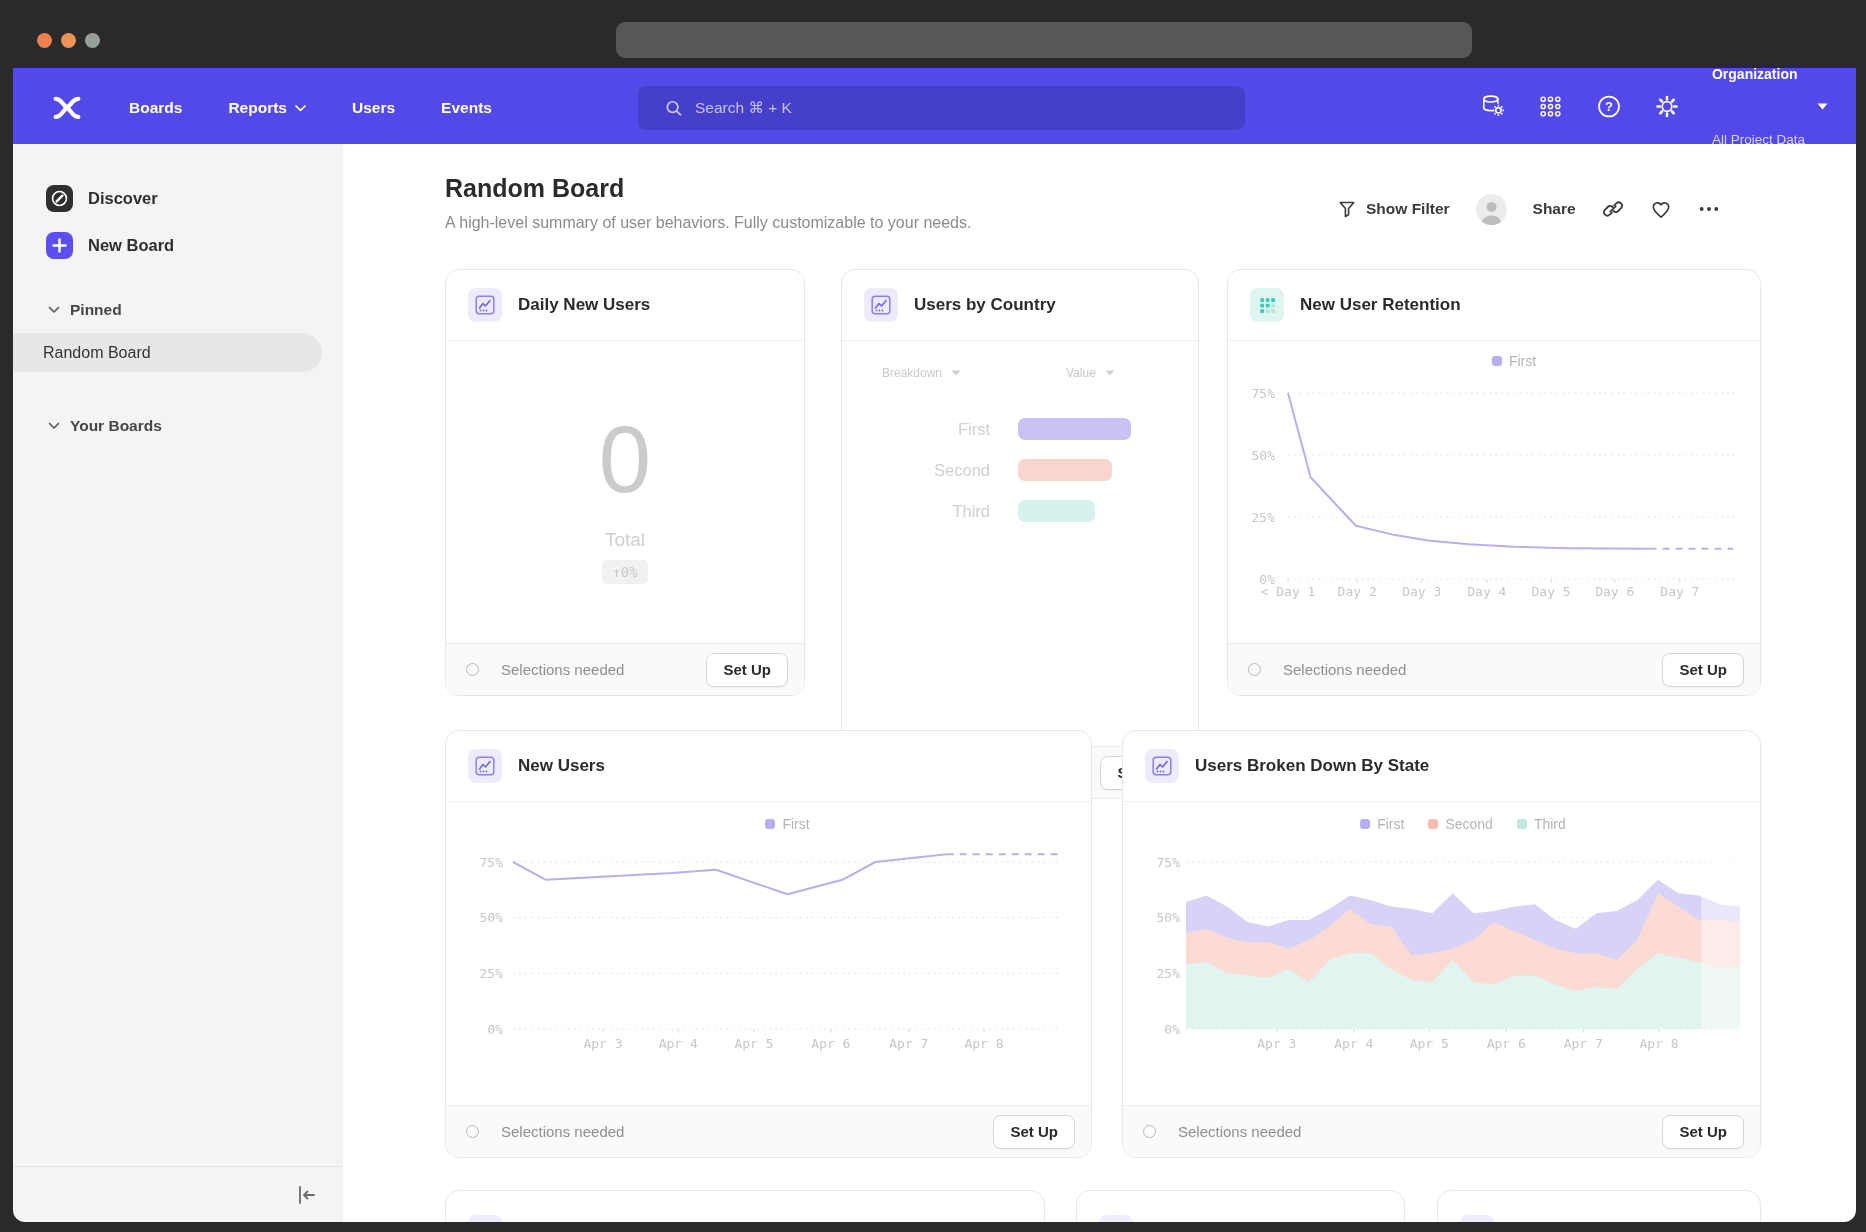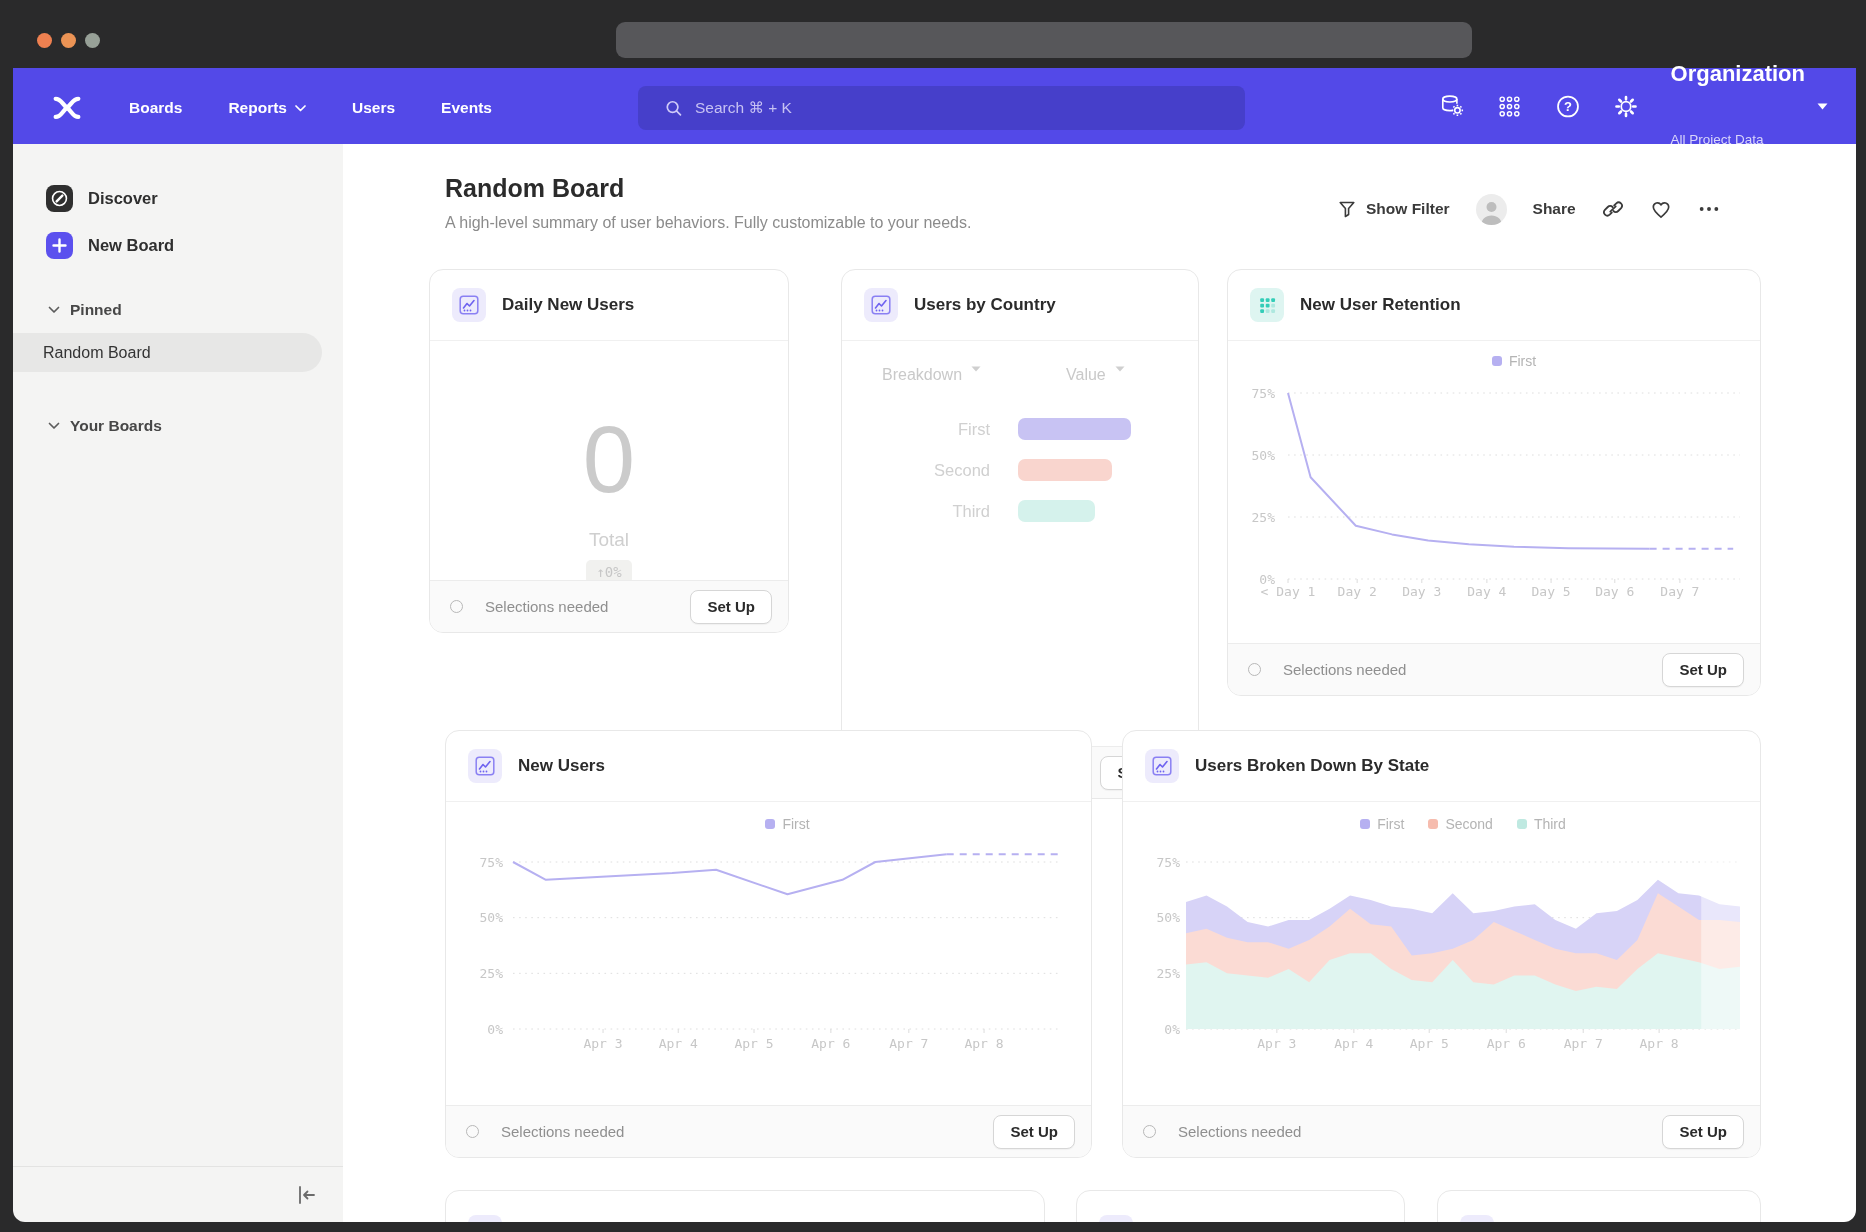--- a/index.html
+++ b/index.html
@@ -12,21 +12,21 @@
   #nav{position:absolute;left:13px;top:68px;width:1843px;height:80px;background:#5349e8;display:flex;align-items:center;padding:0 26px 0 40px;}
   #logo{width:30px;height:26px;display:flex;align-items:center;}
   #menu{display:flex;gap:46px;margin-left:46px;}
   .mitem{color:#fff;font-size:15.5px;font-weight:bold;display:flex;align-items:center;gap:8px;cursor:pointer;}
   #nav-search{position:absolute;left:625px;top:18px;width:607px;height:44px;background:#463fca;border-radius:8px;display:flex;align-items:center;padding:0 27px;gap:10px;}
   #nav-search input{background:transparent;border:none;outline:none;color:#e9e6fb;font-size:15.5px;width:100%;}
   #nav-search input::placeholder{color:#c7c2f3;}
   #nav-right{position:absolute;right:28px;top:0;height:76px;display:flex;align-items:center;gap:32px;}
   .nav-ic{width:26px;height:26px;display:flex;align-items:center;justify-content:center;cursor:pointer;}
   #org{display:flex;align-items:center;gap:12px;cursor:pointer;}
-  #org .o1{color:#fff;font-size:22px;font-weight:bold;line-height:20px;}
+  #org .o1{color:#fff;font-size:14px;font-weight:bold;line-height:20px;}
   #org .o2{color:#d9d5fa;font-size:13.5px;line-height:17px;margin-top:47px;}
   
   #sidebar{position:absolute;left:13px;top:144px;width:330px;height:1078px;background:#f4f4f3;border-radius:0 0 0 12px;}
   .dots{background-image:radial-gradient(rgba(110,110,110,0.075) 1px,transparent 1.3px);background-size:7px 7px;}
   .sb-row{position:absolute;left:33px;display:flex;align-items:center;gap:15px;cursor:pointer;}
   .sb-sq{width:27px;height:27px;border-radius:8px;display:flex;align-items:center;justify-content:center;}
   .sb-label{font-size:16.5px;font-weight:bold;color:#2f2f2f;}
   .sb-sec{position:absolute;left:35px;display:flex;align-items:center;gap:10px;font-size:15.5px;font-weight:bold;color:#474747;cursor:pointer;}
   #pill{position:absolute;left:0;top:189px;width:309px;height:39px;background:#e7e7e6;border-radius:0 20px 20px 0;display:flex;align-items:center;padding-left:30px;font-size:16px;color:#343434;cursor:pointer;}
   #sb-divider{position:absolute;left:0;top:1022px;width:330px;border-top:1px solid #e3e3e2;}
@@ -50,21 +50,21 @@
   .foot-status{display:flex;align-items:center;gap:22px;}
   .foot-circle{width:13px;height:13px;border:1.5px solid #b8b8b8;border-radius:50%;}
   .foot-txt{font-size:15px;color:#8f8f8f;}
   .setup-btn{height:34px;padding:0 16px;background:#fff;border:1px solid #d6d6d6;border-radius:8px;font-size:15px;font-weight:bold;color:#2b2b2b;cursor:pointer;box-shadow:0 1px 1px rgba(0,0,0,0.04);margin-left:40px;}
   
   #c1-body{position:absolute;left:0;top:71px;right:0;bottom:52px;display:flex;flex-direction:column;align-items:center;}
   #big0{margin-top:72px;font-size:94px;line-height:1;color:#cbcbcb;}
   #total-lbl{margin-top:22px;font-size:19px;color:#cfcfcf;}
   #delta-pill{margin-top:9px;padding:4px 10px;border-radius:5px;background:#f1f1ef;font-size:14px;color:#c6c6c6;font-family:"DejaVu Sans Mono",monospace;}
   
-  .dd{position:absolute;top:96px;display:flex;gap:9px;font-size:16px;color:#c9c9c9;cursor:pointer;}
+  .dd{position:absolute;top:96px;display:flex;align-items:center;gap:9px;font-size:12px;color:#c9c9c9;cursor:pointer;}
   .bar-row{position:absolute;height:22px;display:flex;align-items:center;}
   .bar-lbl{position:absolute;right:208px;font-size:16.5px;color:#d0d0d0;}
   .bar{position:absolute;left:176px;height:22px;border-radius:7px;}
   .dotted-bar{background-image:radial-gradient(#85d6c8 1.1px,transparent 1.5px);background-size:6px 6px;}
   
   .legend{position:absolute;display:flex;justify-content:center;gap:24px;z-index:2;}
   .lg-item{display:flex;align-items:center;gap:7px;cursor:pointer;}
   .lg-item i{width:10px;height:10px;border-radius:3px;display:block;}
   .lg-item b{font-size:14px;font-weight:normal;color:#b4b4b4;}
   svg.chart{position:absolute;left:0;top:71px;}
@@ -235,21 +235,21 @@
       </span>
       <span class="act-ic">
         <svg width="24" height="8" viewBox="0 0 24 8">
             <circle cx="4" cy="4" r="2.1" fill="#3b3b3b"></circle>
             <circle cx="12" cy="4" r="2.1" fill="#3b3b3b"></circle>
             <circle cx="20" cy="4" r="2.1" fill="#3b3b3b"></circle>
           </svg>
       </span>
     </div>
 
-    <div class="card" style="left:86px;top:125px;width:360px;height:364px;">
+    <div class="card" style="left:102px;top:125px;width:360px;height:427px;">
       <div class="card-head">
         <span class="ch-ic ic-purple">
           <svg width="20" height="20" viewBox="0 0 20 20" fill="none">
             <rect x="1.2" y="1.2" width="17.6" height="17.6" rx="3" stroke="#8a80f3" stroke-width="1.5"></rect>
             <path d="M4.5 13l3.5-4.5 2.5 2.5 4.5-5.5" stroke="#6f63f0" stroke-width="1.6" stroke-linecap="round" stroke-linejoin="round"></path>
             <circle cx="5.5" cy="15.5" r=".9" fill="#6f63f0"></circle>
               <circle cx="8.5" cy="15.5" r=".9" fill="#6f63f0"></circle>
               <circle cx="11.5" cy="15.5" r=".9" fill="#6f63f0"></circle>
           </svg>
         </span>

